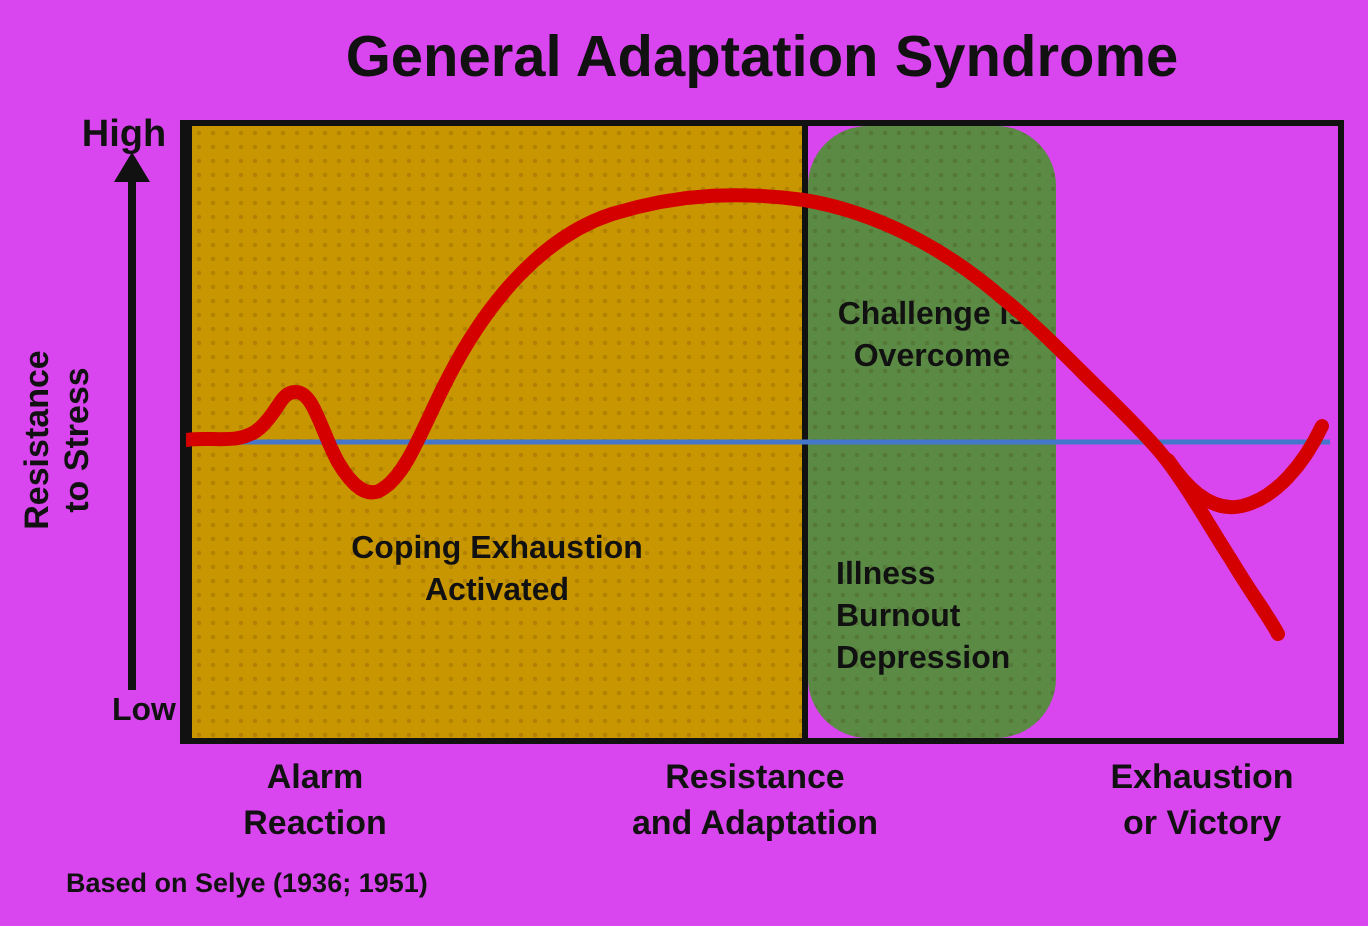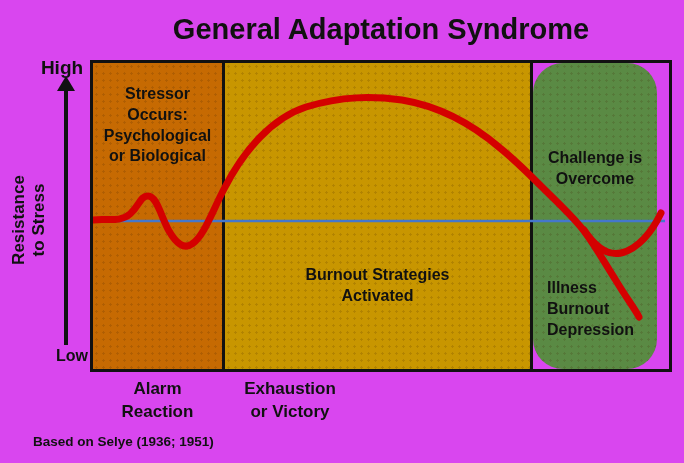--- a/index.html
+++ b/index.html
@@ -64,28 +64,22 @@
   <div class="title">General Adaptation Syndrome</div>
 
   <div class="y-high">High</div>
   <div class="arrow-head"></div>
   <div class="arrow-shaft"></div>
   <div class="y-axis-label pre">Resistance
 to Stress</div>
   <div class="y-low">Low</div>
 
   <div class="chart">
-    <div class="zone zone-alarm" style="background-color: rgb(198, 106, 2);">
-      <div class="zone-text stressor pre">Stressor
-Occurs:
-Psychological
-or Biological</div>
-    </div>
     <div class="zone zone-mid" style="background-color: rgb(200, 150, 0);">
-      <div class="zone-text coping pre">Burnout Strategies
+      <div class="zone-text coping pre">Coping Exhaustion
 Activated</div>
     </div>
     <div class="zone zone-exh" style="background-color: rgb(90, 138, 68);">
       <div class="zone-text challenge pre">Challenge is
 Overcome</div>
       <div class="zone-text illness pre">Illness
 Burnout
 Depression</div>
     </div>
   </div>
@@ -108,18 +102,20 @@
                C 534 236 542 246 546 254" fill="none" stroke-width="7" stroke-linecap="round" style="stroke: rgb(212, 0, 0);"></path>
       <path d="M 491 167
                C 503 185 515 193 528 190
                C 545 186 559 169 568 150" fill="none" stroke-width="7" stroke-linecap="round" style="stroke: rgb(212, 0, 0);"></path>
     </svg>
   </div>
 
   <div class="x-labels">
     <div class="x-label xl-1 pre">Alarm
 Reaction</div>
+    <div class="x-label xl-2 pre">Resistance
+and Adaptation</div>
     <div class="x-label xl-3 pre">Exhaustion
 or Victory</div>
   </div>
 
   <div class="footer">Based on Selye (1936; 1951)</div>
 </div>
 
 </body></html>

